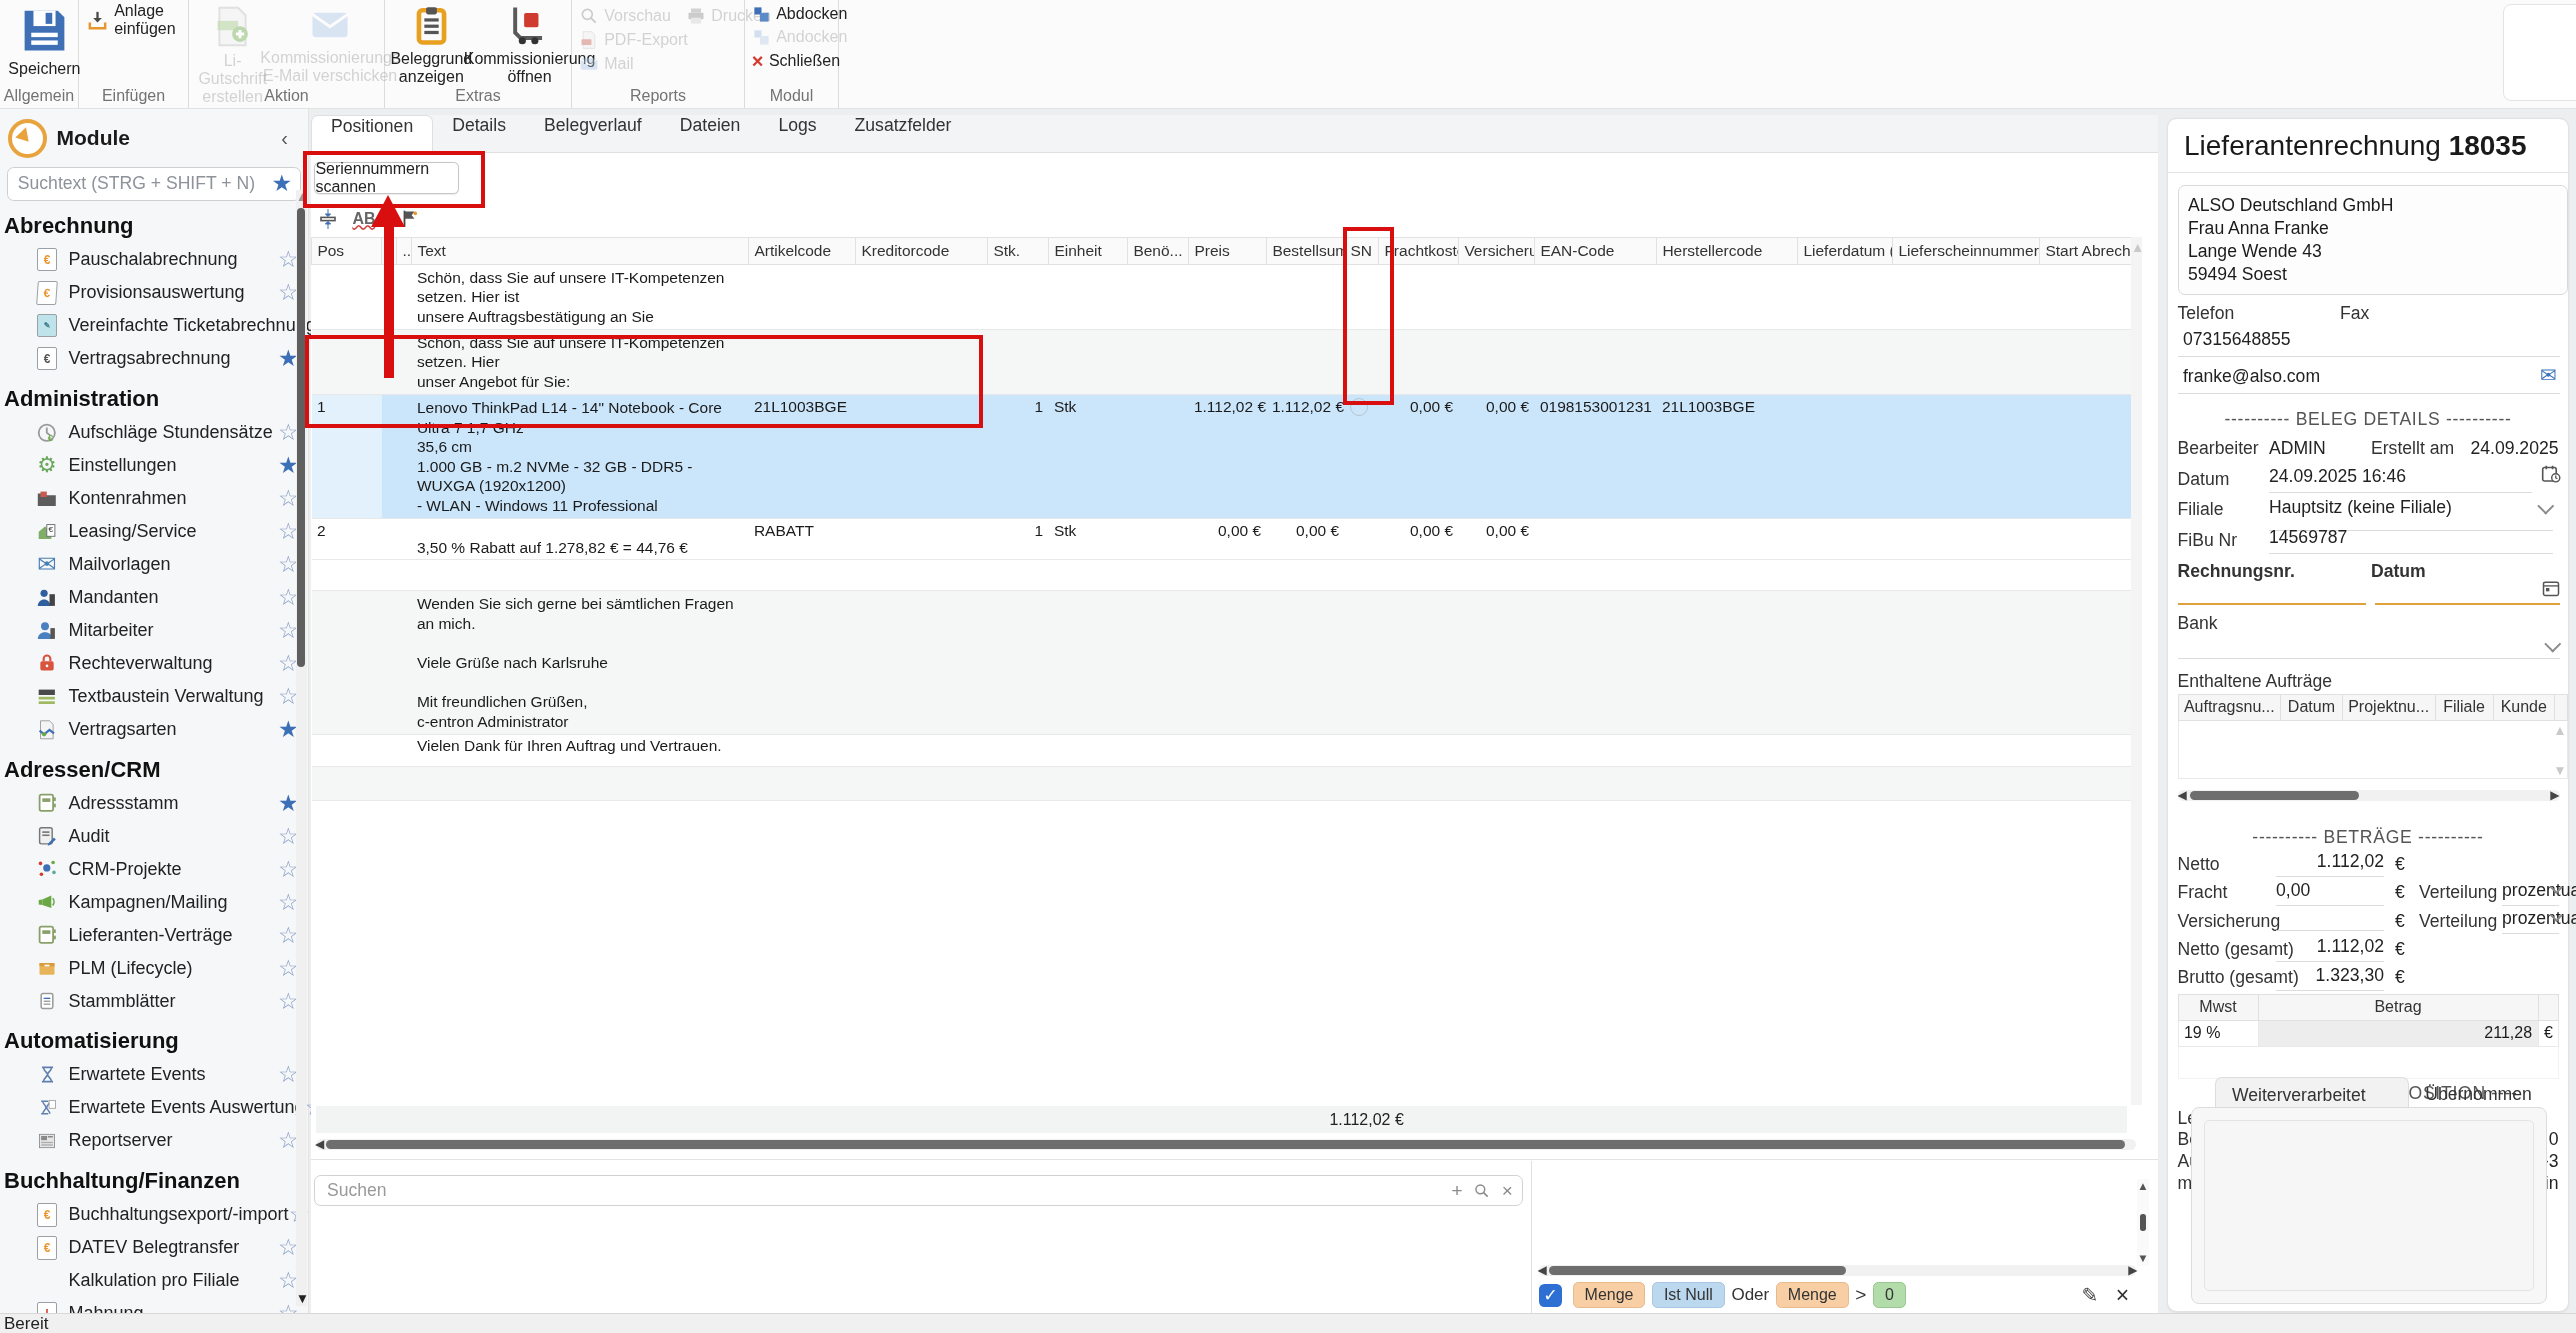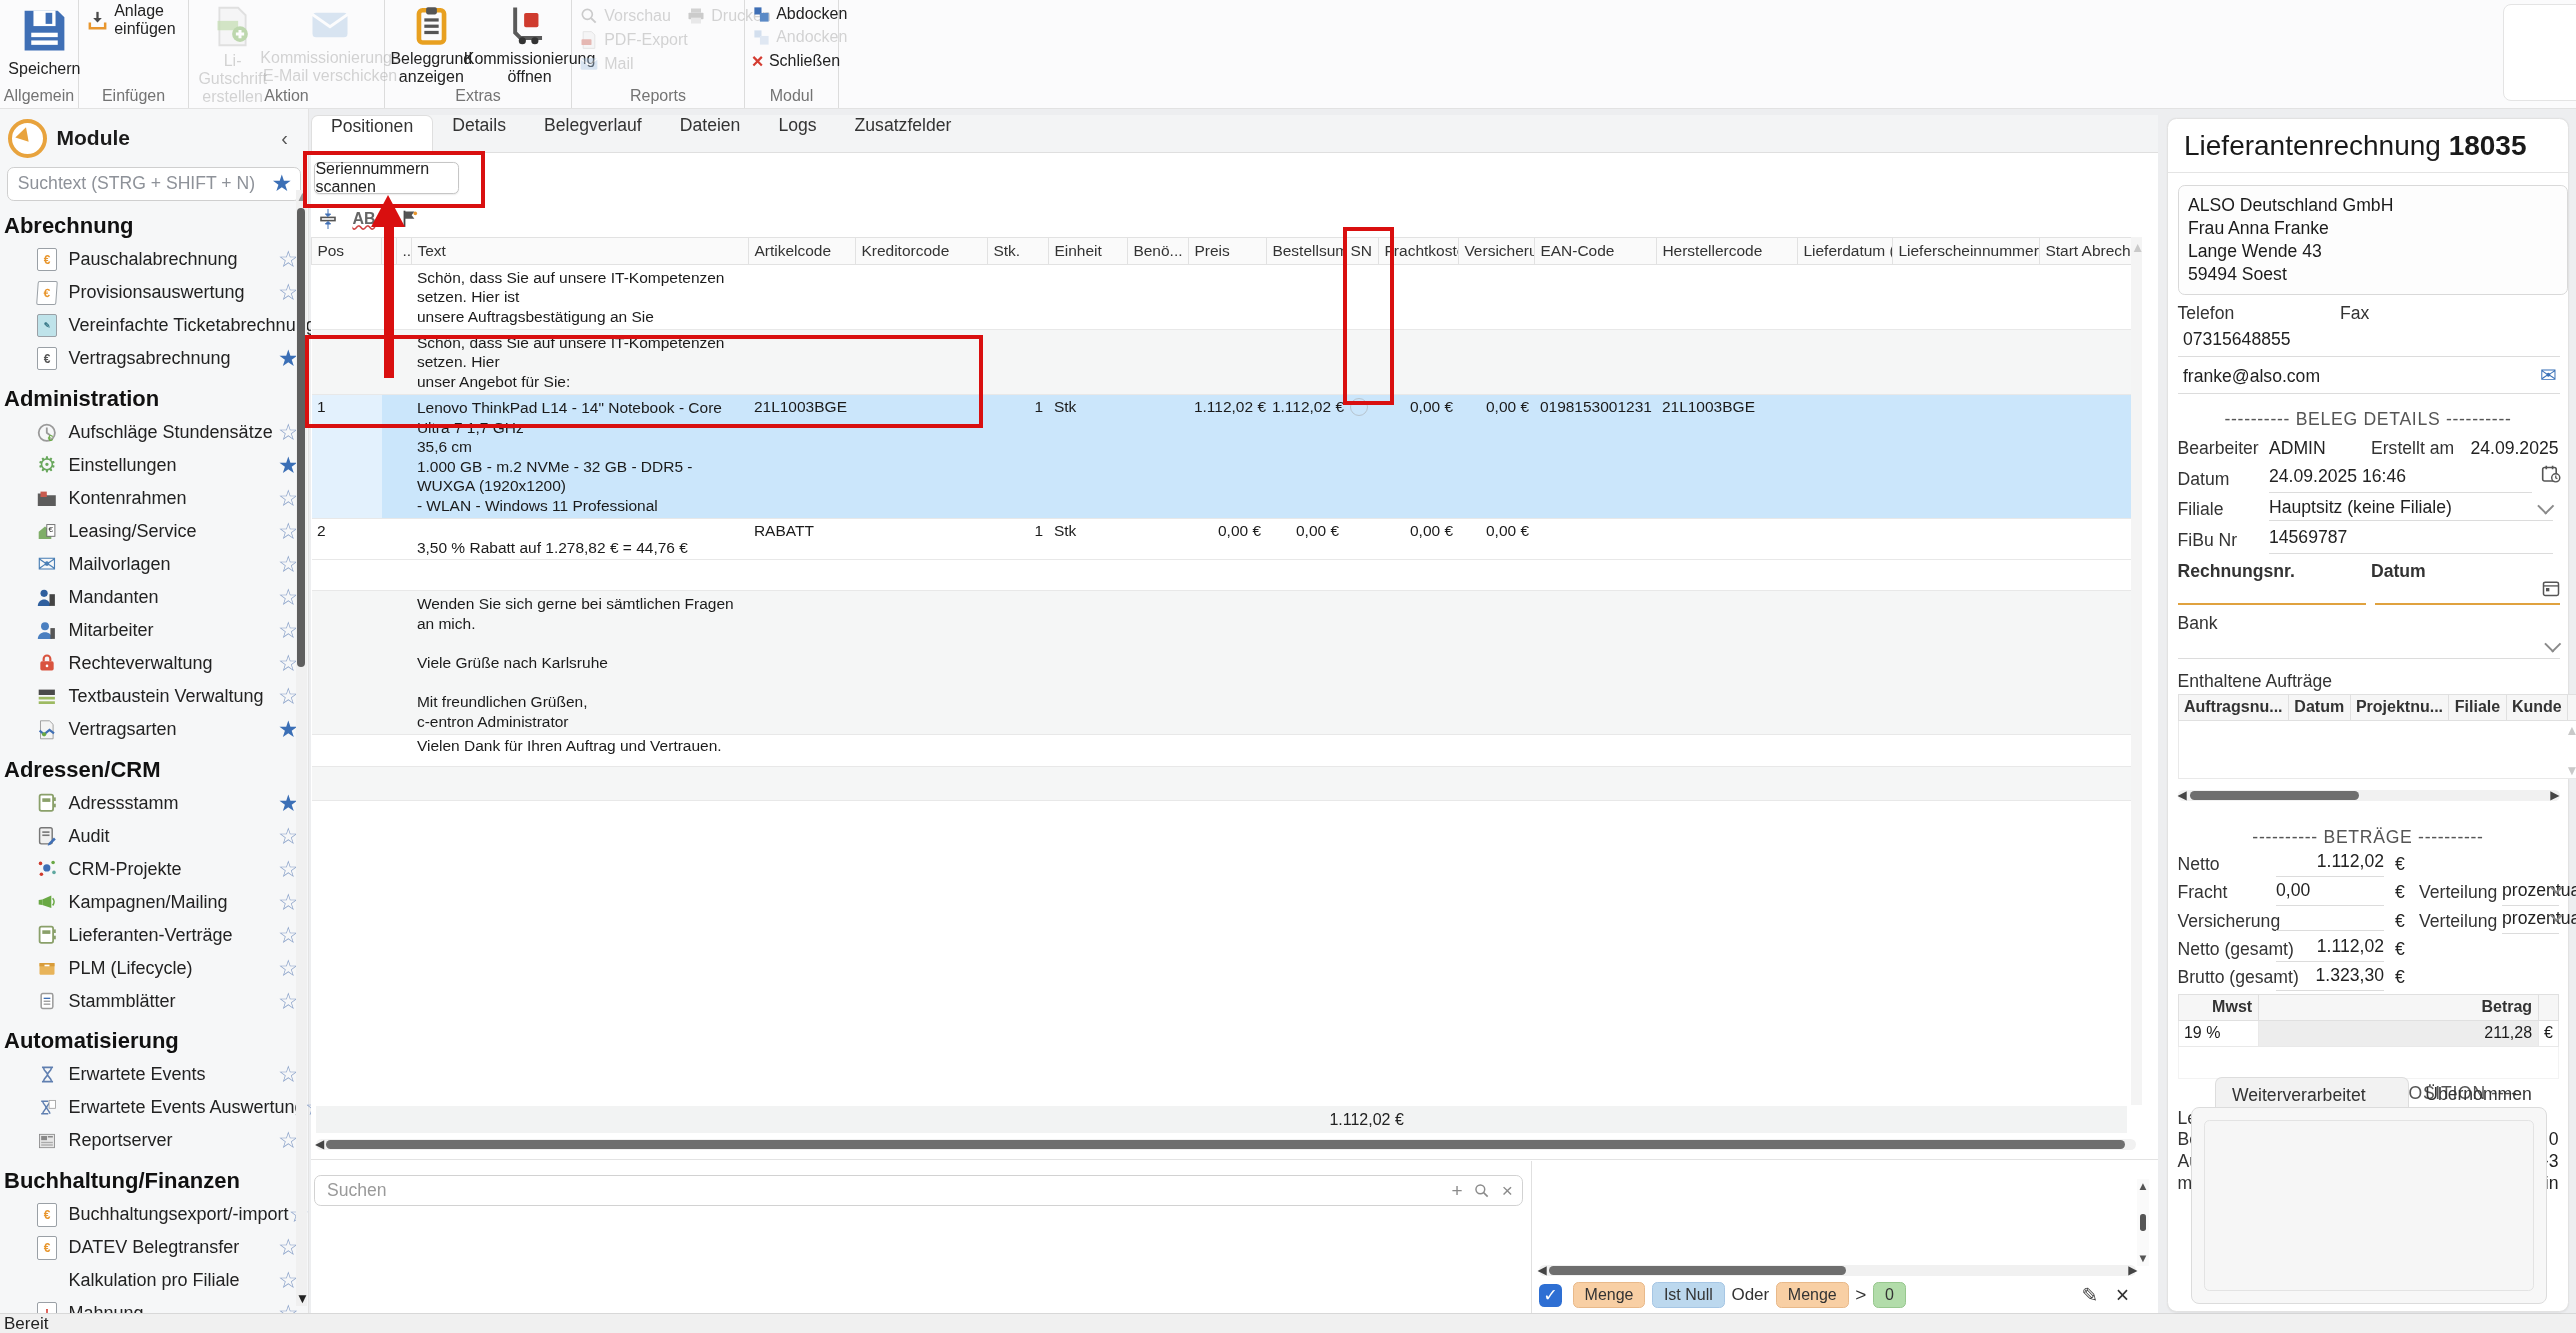--- a/index.html
+++ b/index.html
@@ -74,21 +74,21 @@
   .panel .title b{font-weight:bold}
   .p-div{position:absolute;left:0;top:53px;width:100%;border-top:0.7px solid #e4e4e4}
   .addr{position:absolute;left:9.5px;top:66px;width:369px;border:0.7px solid #d9d9d9;border-radius:6.8px;background:#fdfdfd;padding:8px 9.5px;font-size:17.6px;line-height:23px;white-space:pre-line}
   .plabel{font-size:17.6px;color:#333}
   .pval{font-size:17.6px;color:#222}
   .u2{border-bottom:1.4px solid #dcdcdc}
   .uo{border-bottom:2px solid #e0a23f}
   .sep-head{position:absolute;left:0;width:100%;text-align:center;font-size:17.6px;color:#555;letter-spacing:0.7px}
   .chev{width:9.5px;height:9.5px;border-right:2px solid #8a8a8a;border-bottom:2px solid #8a8a8a;display:inline-block;transform:rotate(45deg);margin-top:-4px}
   table.mini{border-collapse:collapse;table-layout:fixed;font-size:16px}
-  table.mini th{border:0.7px solid #e0e0e0;background:#f6f6f6;font-weight:bold;text-align:right;padding:3.4px 5.4px;white-space:nowrap;color:#333}
+  table.mini th{border:0.7px solid #e0e0e0;background:#f6f6f6;font-weight:normal;text-align:center;padding:3.4px 5.4px;white-space:nowrap;color:#333}
   table.mini td{border:0.7px solid #e9e9e9;padding:3.4px 5.4px;white-space:nowrap}
   .tabs2{position:absolute;left:47px;top:958px;display:flex}
   .tab2{padding:6.8px 16px;font-size:17.6px;color:#333;cursor:pointer}
   .tab2.active{background:#f2f2f2;border:0.7px solid #ddd;border-bottom:none;border-radius:6.8px 6.8px 0 0}
   .obox{position:absolute;left:23px;top:988px;width:354px;height:195px;border:0.7px solid #dcdcdc;border-radius:8px;background:#f7f7f7}
   .ibox{position:absolute;left:12px;top:12px;right:12px;bottom:12px;border:0.7px solid #e3e3e3;border-radius:5.4px;background:#f6f6f6}
   
   .ann{position:absolute;border:4.7px solid #d90f0f;z-index:60;pointer-events:none}
   .arr-shaft{position:absolute;z-index:60;background:#d90f0f;pointer-events:none}
   .arr-head{position:absolute;z-index:60;width:0;height:0;border-left:17.6px solid transparent;border-right:17.6px solid transparent;border-bottom:32px solid #d90f0f;pointer-events:none}
@@ -830,21 +830,21 @@
   <div class="abs icon-box" style="right:6.8px;top:344px">
     <svg width="21.6" height="21.6" viewBox="0 0 24 24">
         <rect x="3" y="5" width="15" height="15" rx="2" fill="none" stroke="#555" stroke-width="1.8"></rect>
         <path d="M7 3v4M14 3v4" stroke="#555" stroke-width="1.8"></path>
         <circle cx="17.5" cy="16.5" r="4.5" fill="#fff" stroke="#555" stroke-width="1.6"></circle>
         <path d="M17.5 14v2.5l1.8 1" fill="none" stroke="#555" stroke-width="1.4"></path>
       </svg>
   </div>
 
   <div class="abs plabel" style="left:9.5px;top:380px">Filiale</div>
-  <div class="abs pval u2" style="left:101px;top:378px;width:284px;padding-bottom:2px">
+  <div class="abs pval u2" style="left:101px;top:378px;width:284px;padding-bottom:12px">
     <span>Hauptsitz (keine Filiale)</span>
     <span class="chev" style="position:absolute;right:1.4px;top:6.8px"></span>
   </div>
 
   <div class="abs plabel" style="left:9.5px;top:411px">FiBu Nr</div>
   <div class="abs pval u2" style="left:101px;top:408px;width:284px;padding-bottom:5.4px">14569787</div>
 
   <div class="abs plabel" style="left:9.5px;top:442px;font-weight:bold">Rechnungsnr.</div>
   <div class="abs plabel" style="left:203px;top:442px;font-weight:bold">Datum</div>
   <div class="abs icon-box" style="right:6.8px;top:459px">

